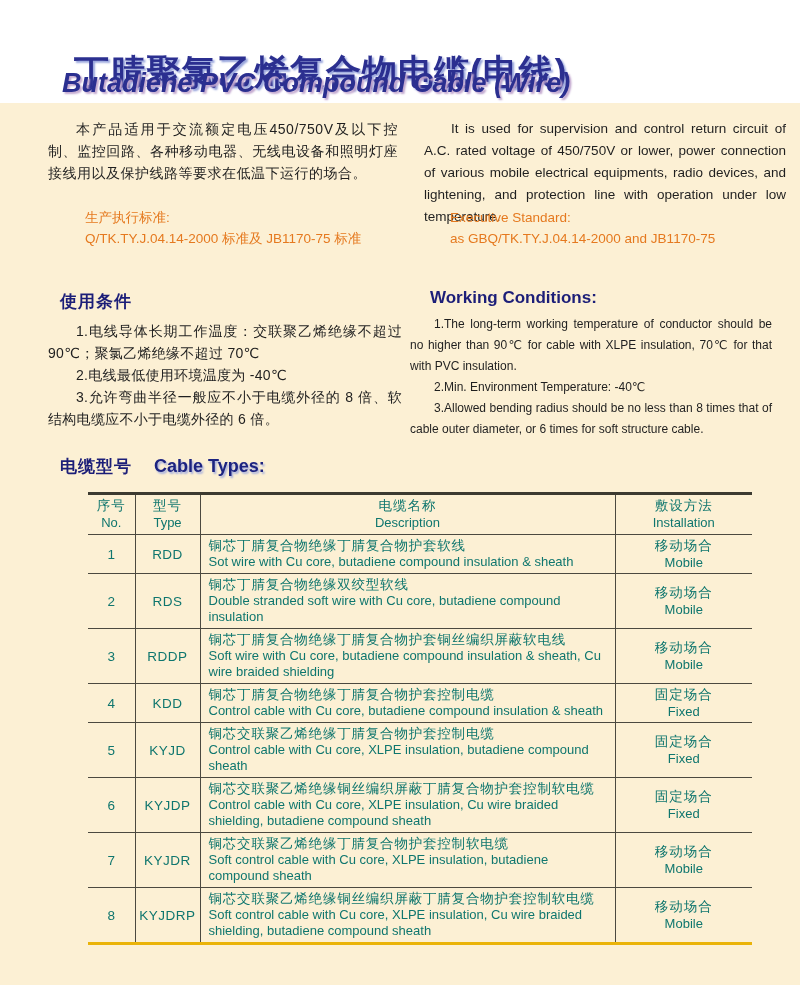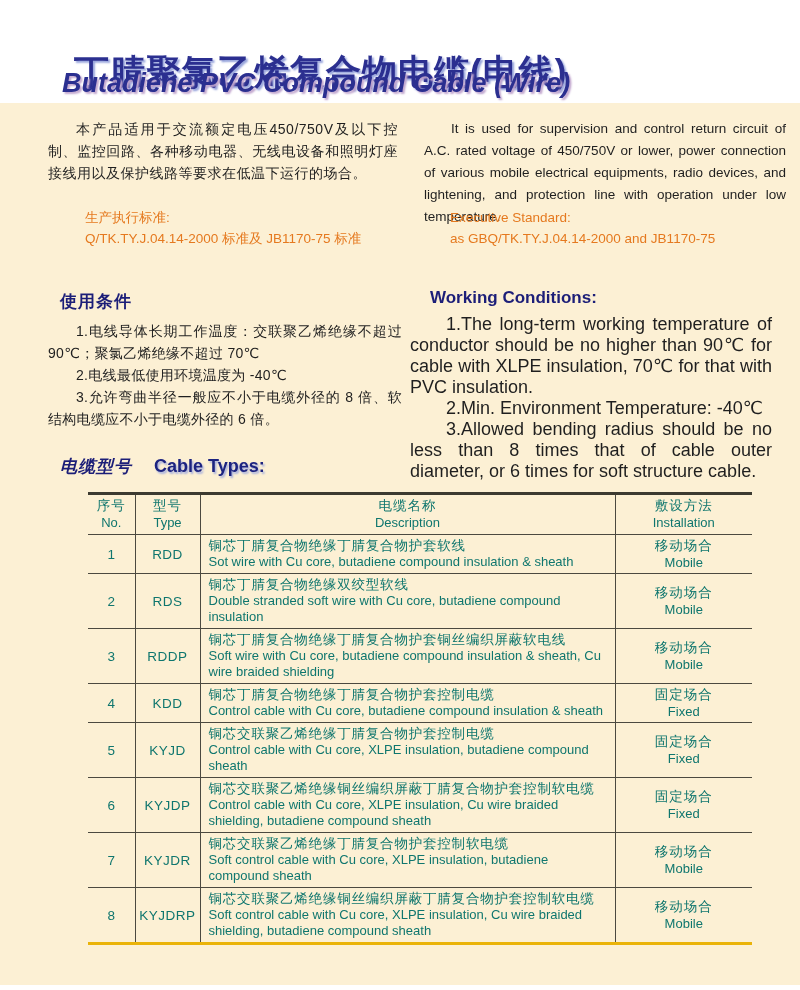--- a/index.html
+++ b/index.html
@@ -57,26 +57,26 @@
     position: absolute; left: 48px; top: 320px; width: 354px;
     font-size: 14px; line-height: 22px; color: #1f1f1f; letter-spacing: 0.3px;
   }
   .wc-items-zh p { text-indent: 2em; text-align: justify; }
   .wc-title-en {
     position: absolute; left: 430px; top: 288px;
     font-size: 17px; font-weight: bold; color: #1c1e78;
   }
   .wc-items-en {
     position: absolute; left: 410px; top: 314px; width: 362px;
-    font-size: 18px; line-height: 21px; color: #1f1f1f;
+    font-size: 12px; line-height: 21px; color: #1f1f1f;
   }
   .wc-items-en p { text-indent: 2em; text-align: justify; }
   
   .ct-heading { position: absolute; left: 60px; top: 455px; white-space: nowrap; }
-  .ct-zh { font-size: 17px; font-weight: bold; color: #1c1e78; letter-spacing: 1px; font-style: italic; }
+  .ct-zh { font-size: 17px; font-weight: bold; color: #1c1e78; letter-spacing: 1px; }
   .ct-en {
     font-size: 18px; font-weight: bold; color: #1c2380;
     margin-left: 22px; text-shadow: 1.5px 1.5px 2px #a5aede;
   }
   
   .cable-table {
     position: absolute; left: 88px; top: 492px; width: 664px;
     border-collapse: collapse;
     border-top: 3px solid #3c3a30;
     border-bottom: 3px solid #eab308;

